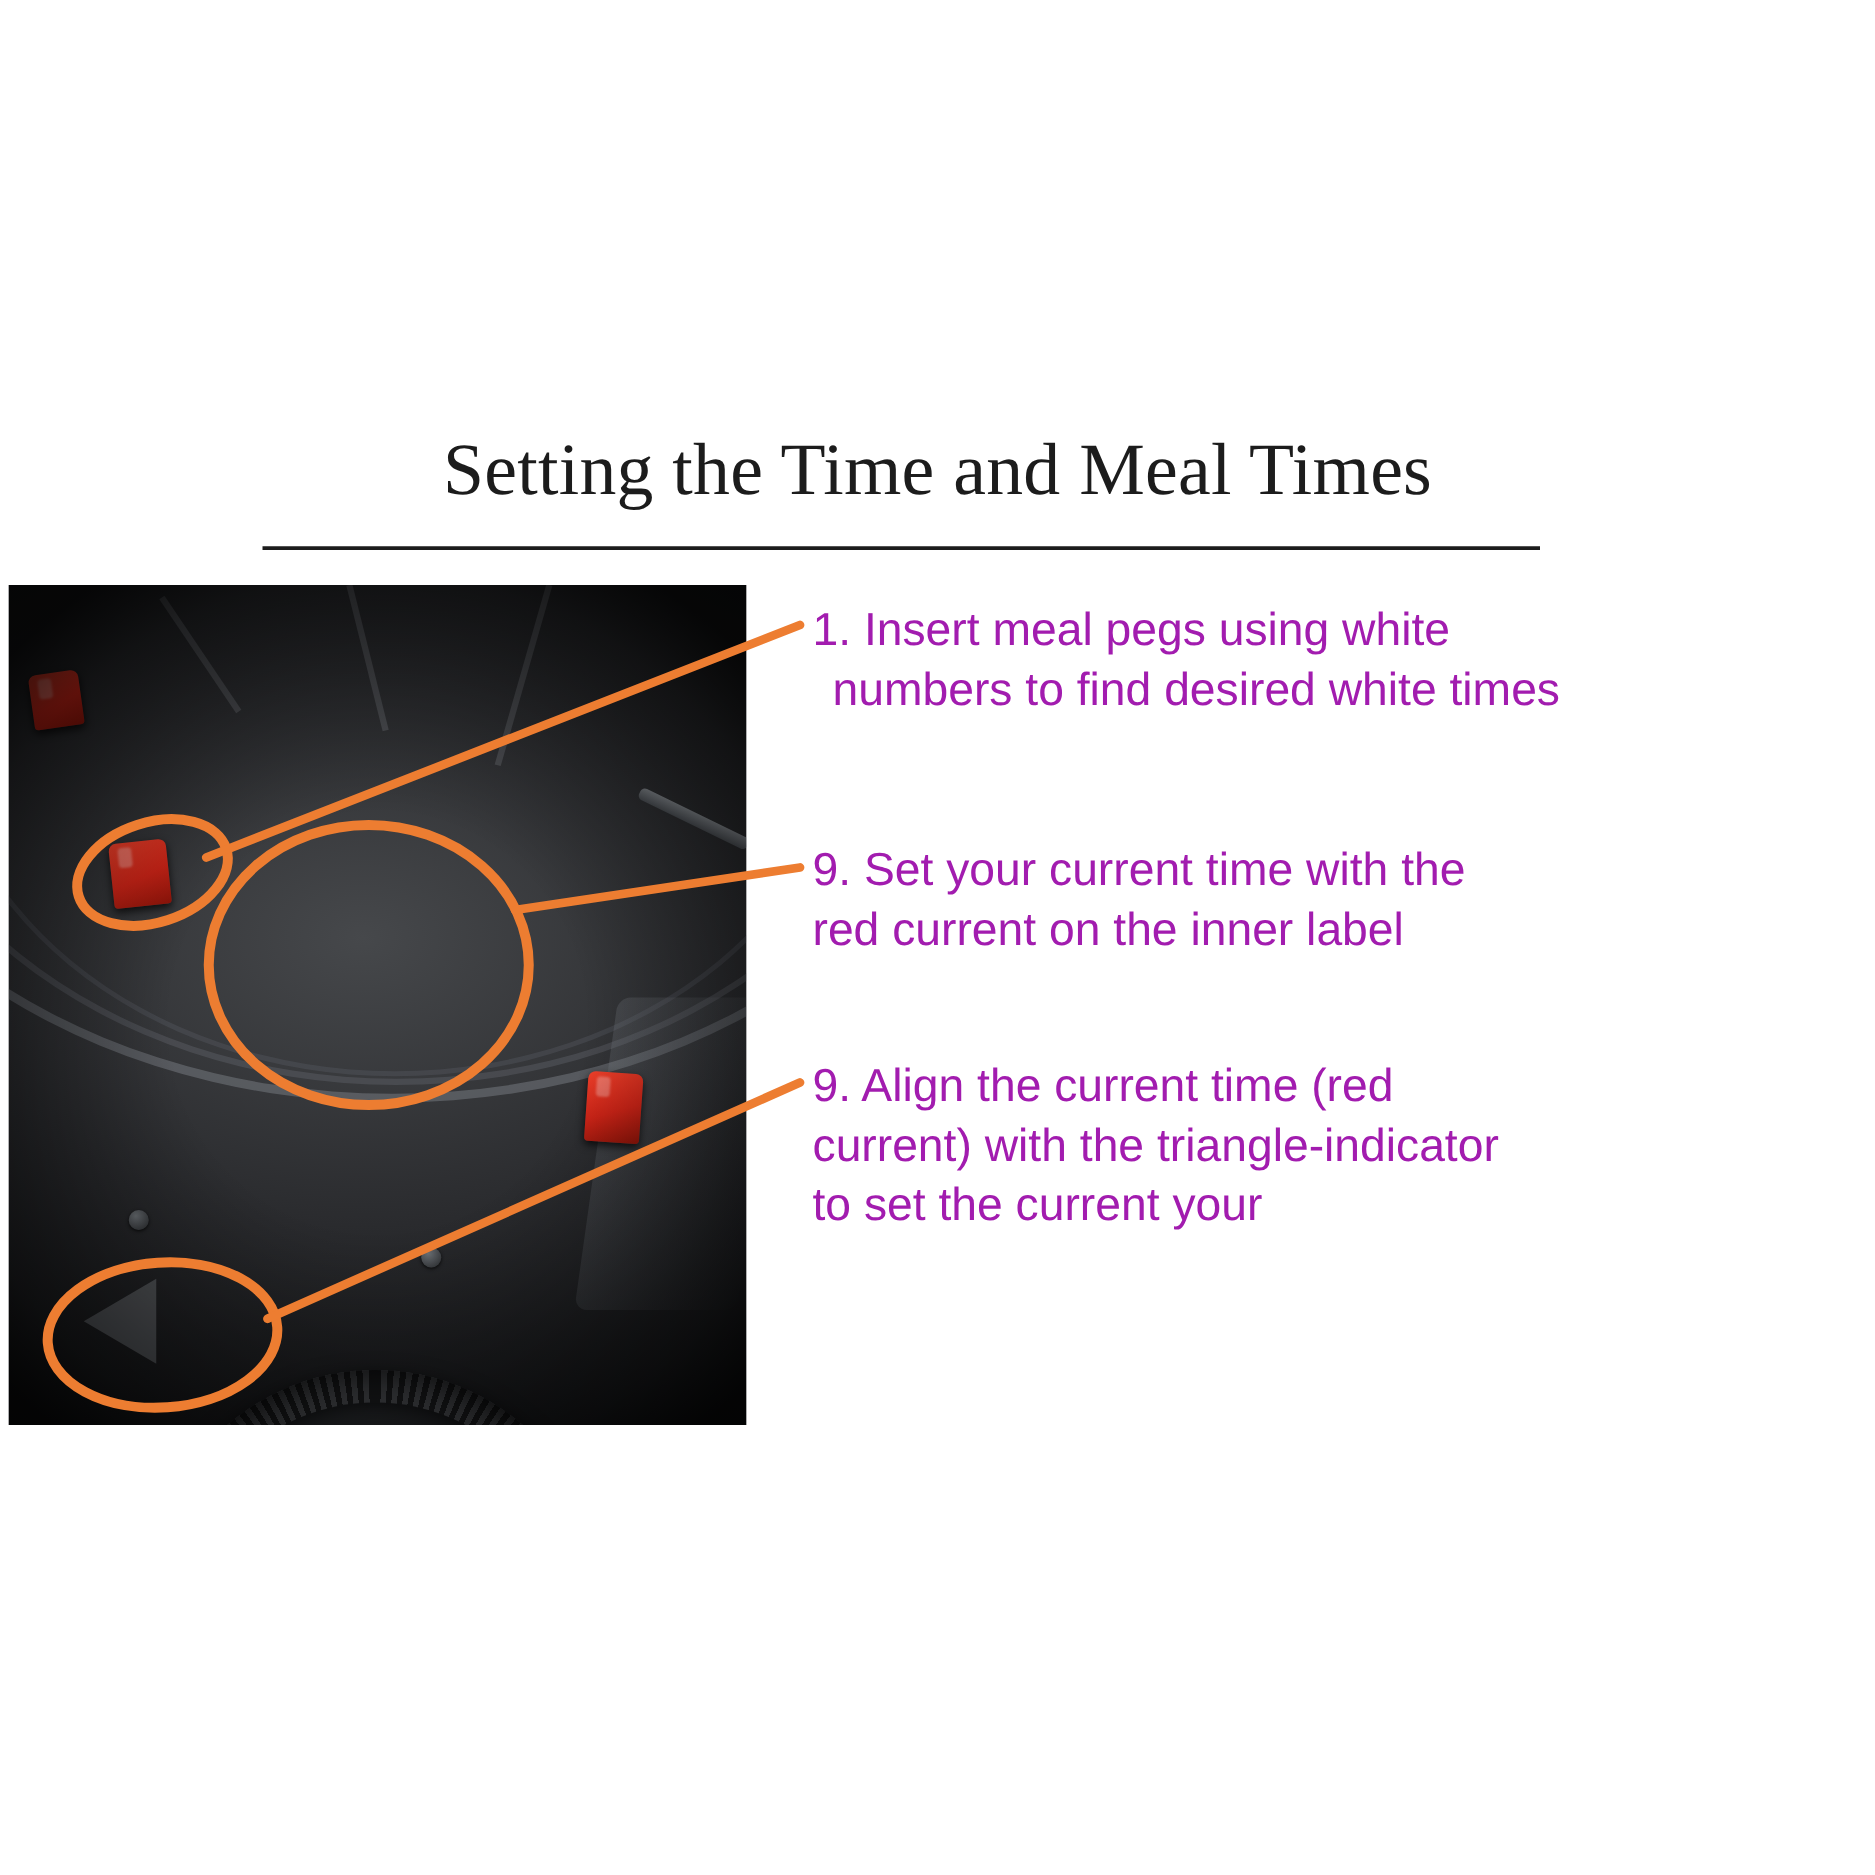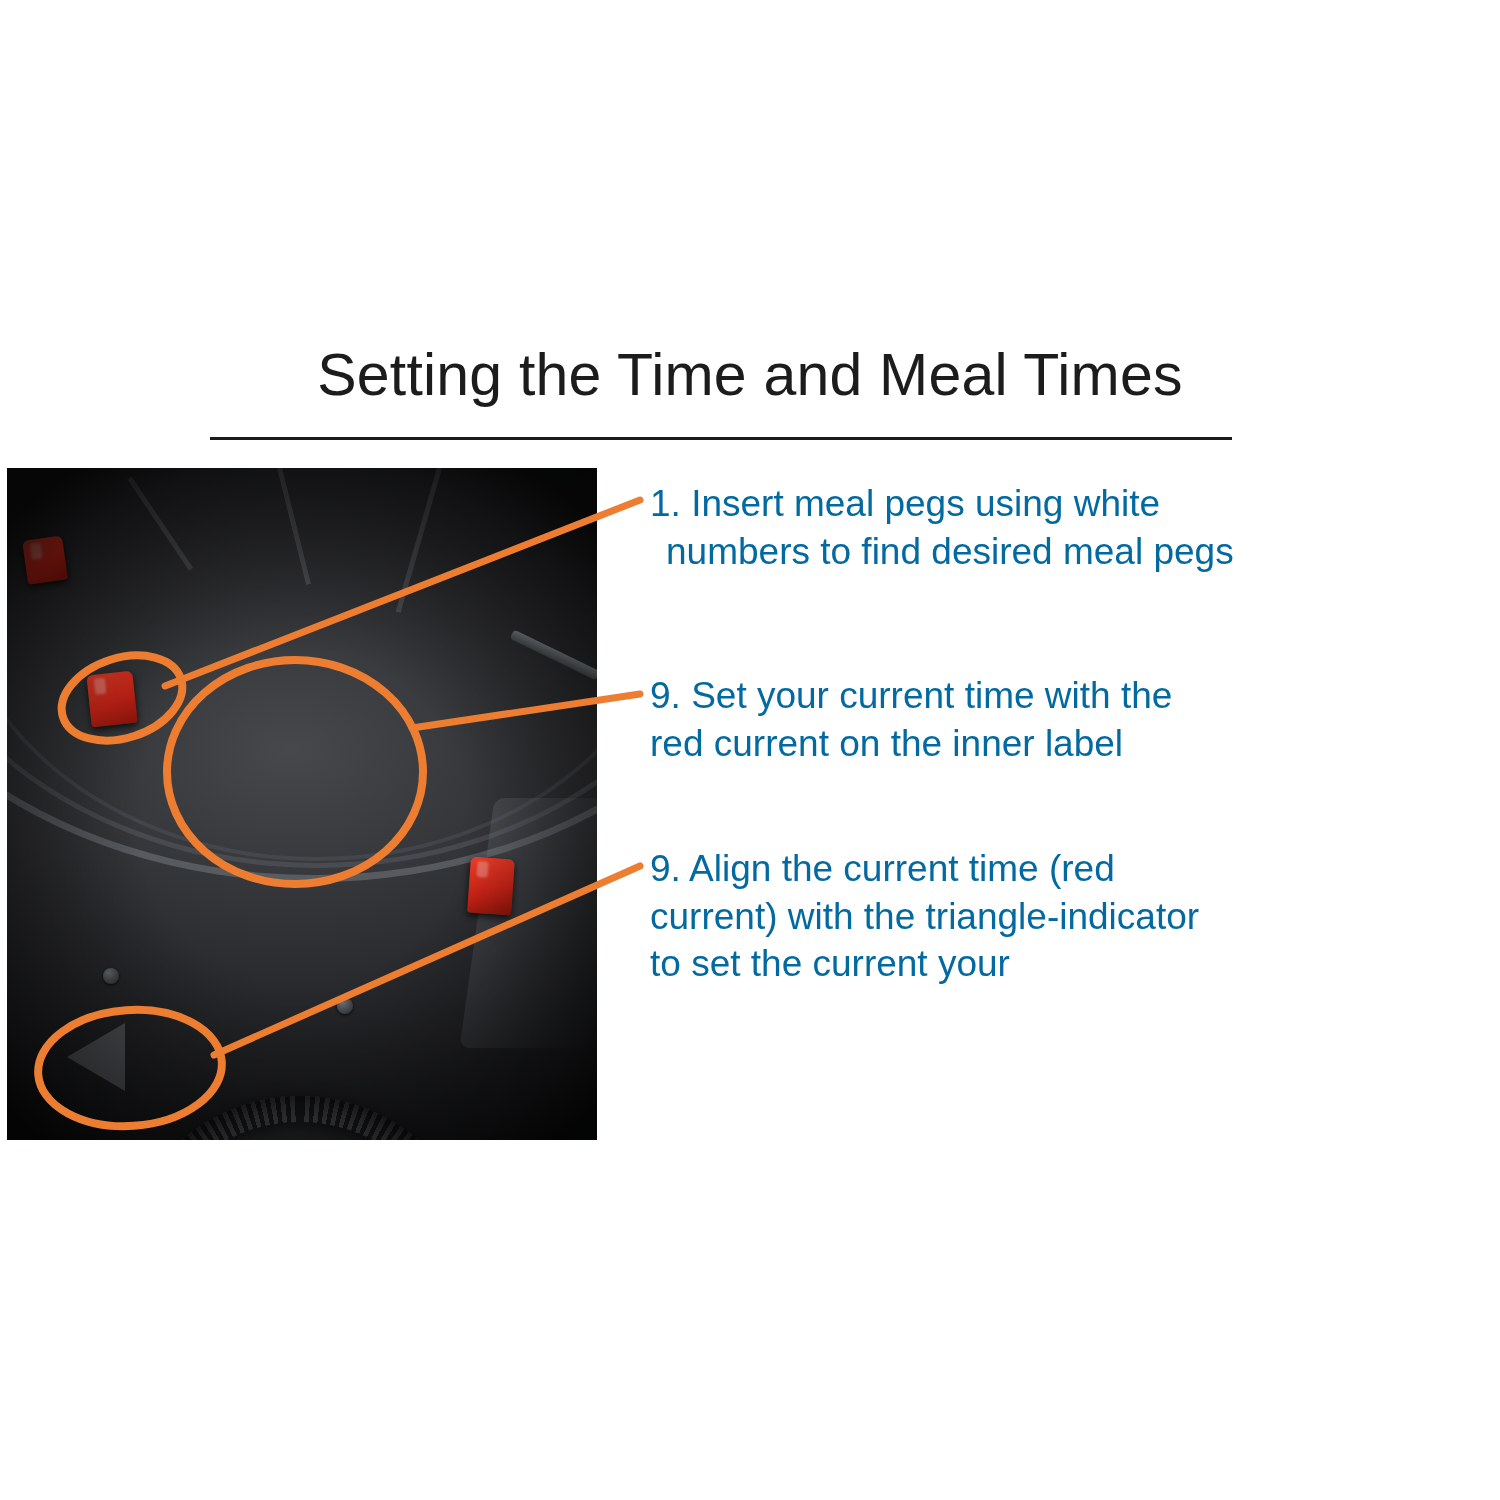--- a/index.html
+++ b/index.html
@@ -24,20 +24,21 @@
     width: 1500px;
     text-align: center;
   }
   #page-title {
     font-size: 59px;
     font-weight: 400;
     letter-spacing: 0.2px;
     color: #1c1c1c;
     line-height: 1.05;
     display: inline-block;
+    font-family: Liberation Serif, serif;
   }
   #title-rule {
     position: absolute;
     left: 210px;
     top: 437px;
     width: 1022px;
     height: 3px;
     background: #1c1c1c;
   }
 
@@ -201,21 +202,21 @@
     left: 0; top: 0;
     width: 1500px; height: 1500px;
     pointer-events: none;
   }
 
   
   .callout {
     position: absolute;
     font-size: 37px;
     line-height: 1.29;
-    color: #0369a1;
+    color: #a21caf;
     font-weight: 400;
   }
   #callout-1 { left: 650px; top: 480px; width: 826px; }
   #callout-2 { left: 650px; top: 672px; width: 790px; }
   #callout-3 { left: 650px; top: 845px; width: 840px; }
   .callout .ln { display: block; white-space: pre; }
   .callout .ln.indent { padding-left: 16px; }
 </style>
 </head>
 <body>
@@ -272,21 +273,21 @@
 
   <path d="M412,728 L640,694" fill="none" stroke="#ED7D31" stroke-width="7" stroke-linecap="round"></path>
 
   <ellipse cx="130" cy="1068" rx="92" ry="58" transform="rotate(-4 130 1068)" fill="none" stroke="#ED7D31" stroke-width="8"></ellipse>
 
   <path d="M214,1055 L640,866" fill="none" stroke="#ED7D31" stroke-width="7" stroke-linecap="round"></path>
 </svg>
 
 <div class="callout" id="callout-1">
   <span class="ln">1. Insert meal pegs using white</span>
-  <span class="ln indent">numbers to find desired meal pegs</span>
+  <span class="ln indent">numbers to find desired white times</span>
 </div>
 
 <div class="callout" id="callout-2">
   <span class="ln">9. Set your current time with the</span>
   <span class="ln">red current on the inner label</span>
 </div>
 
 <div class="callout" id="callout-3">
   <span class="ln">9. Align the current time (red</span>
   <span class="ln">current) with the triangle-indicator</span>

